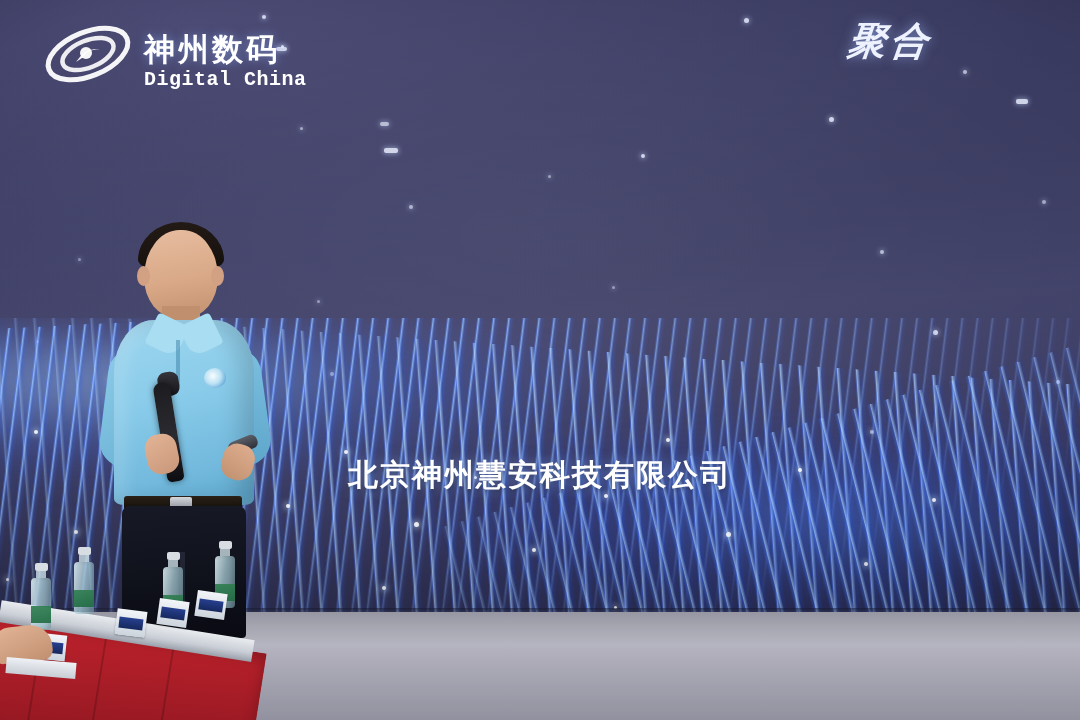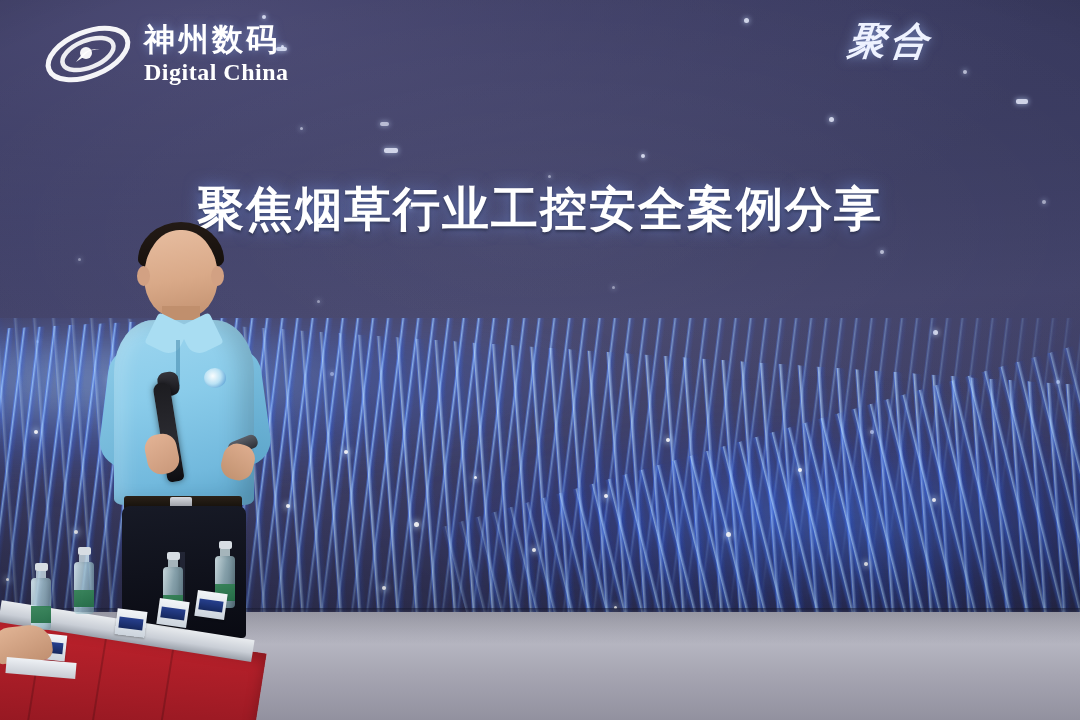--- a/index.html
+++ b/index.html
@@ -115,27 +115,27 @@
     font-size:26px;font-weight:bold;color:#ffffff;letter-spacing:1px;
     text-shadow:0 0 12px rgba(120,160,255,.5),0 2px 3px rgba(0,0,0,.4);
   }
   .slide-company{
     position:absolute;left:0;top:455px;width:1080px;text-align:center;
     font-size:30px;font-weight:bold;color:#ffffff;letter-spacing:2px;
     text-shadow:0 0 14px rgba(140,180,255,.6),0 2px 4px rgba(0,0,0,.4);
   }
 
   
-  .brand-logo{position:absolute;left:42px;top:18px;display:flex;align-items:center;gap:10px;}
+  .brand-logo{position:absolute;left:42px;top:18px;display:flex;align-items:flex-end;gap:10px;}
   .brand-mark{width:92px;height:72px;flex:0 0 auto;}
   .brand-text{display:flex;flex-direction:column;line-height:1;}
   .brand-cn{font-size:31px;font-weight:bold;color:#fff;letter-spacing:3px;
             text-shadow:0 0 10px rgba(150,185,255,.5);}
-  .brand-en{font-size:24px;font-weight:bold;color:#fff;letter-spacing:.5px;margin-top:5px;
-            font-family:Liberation Serif, serif;}
+  .brand-en{font-size:20px;font-weight:bold;color:#fff;letter-spacing:.5px;margin-top:5px;
+            font-family:Liberation Mono, monospace;}
 
   
   .event-slogan{position:absolute;right:28px;top:22px;text-align:right;}
   .slogan-cal{
     font-size:38px;font-weight:bold;color:#eef2ff;letter-spacing:4px;
     font-family:"Liberation Serif","DejaVu Serif",serif;
     font-style:italic;transform:skewX(-6deg);
     text-shadow:0 0 12px rgba(160,190,255,.6);
     line-height:1.05;margin-right:120px;
   }
@@ -332,21 +332,21 @@
       <div class="brand-text">
         <div class="brand-cn">神州数码</div>
         <div class="brand-en">Digital China</div>
       </div>
     </div>
 
     <div class="event-slogan">
       <div class="slogan-cal">聚合</div>
     </div>
 
-    <div class="slide-title">聚焦烟草行业工控安全案例分享</div>
+    <div class="slide-company">北京神州慧安科技有限公司</div>
   </div>
 
   <div class="screen-bottom-edge"></div>
 
   <div class="stage-floor">
     <div class="floor-shadow"></div>
   </div>
 
   <div class="speaker">
     <div class="sp-hair"></div>

